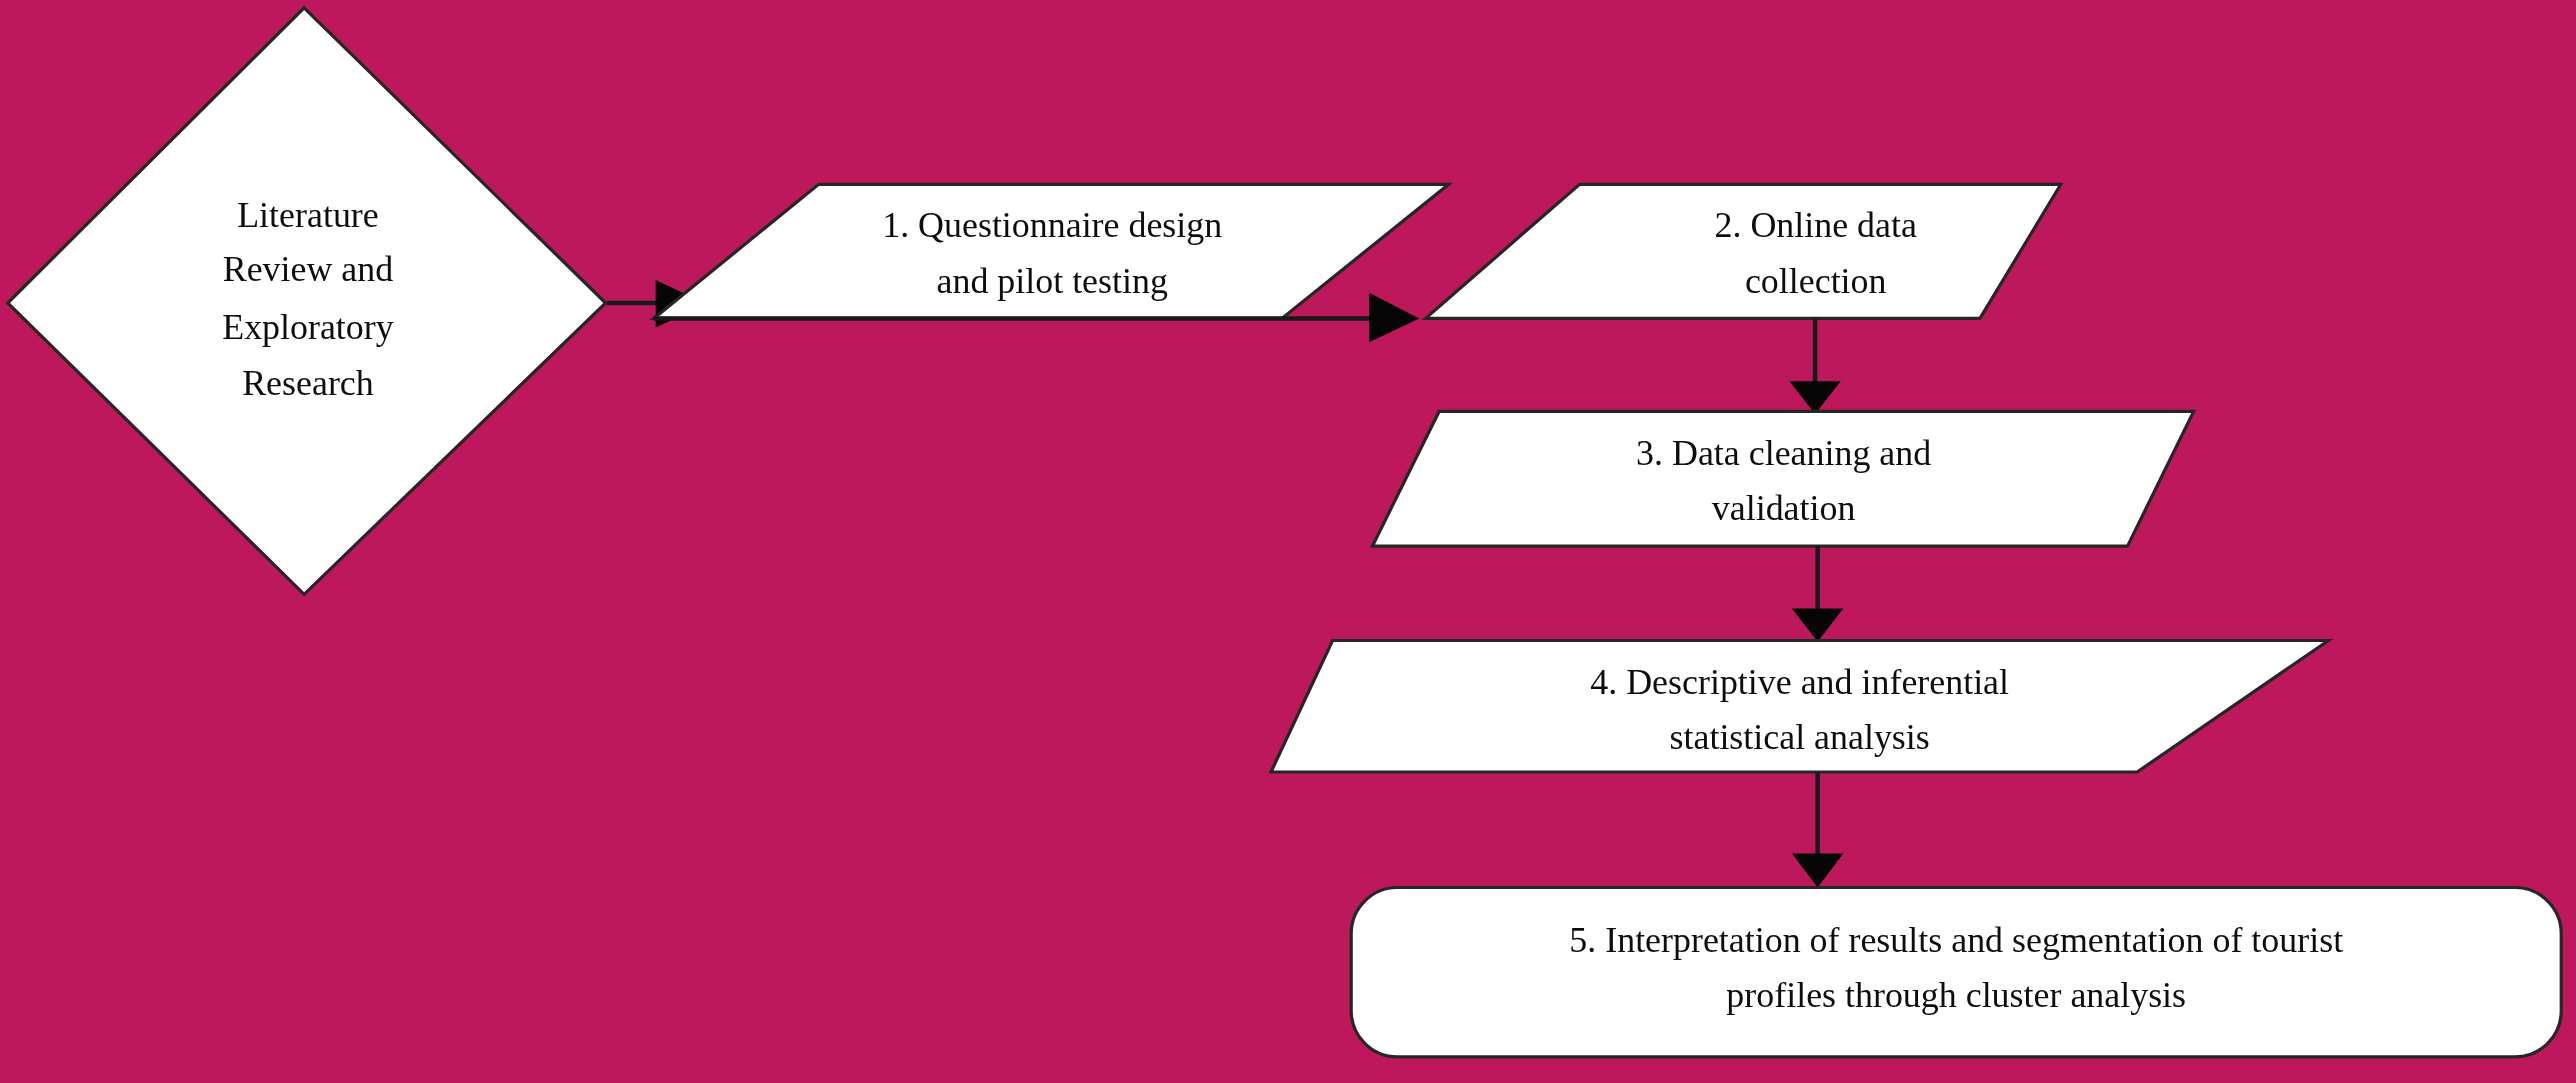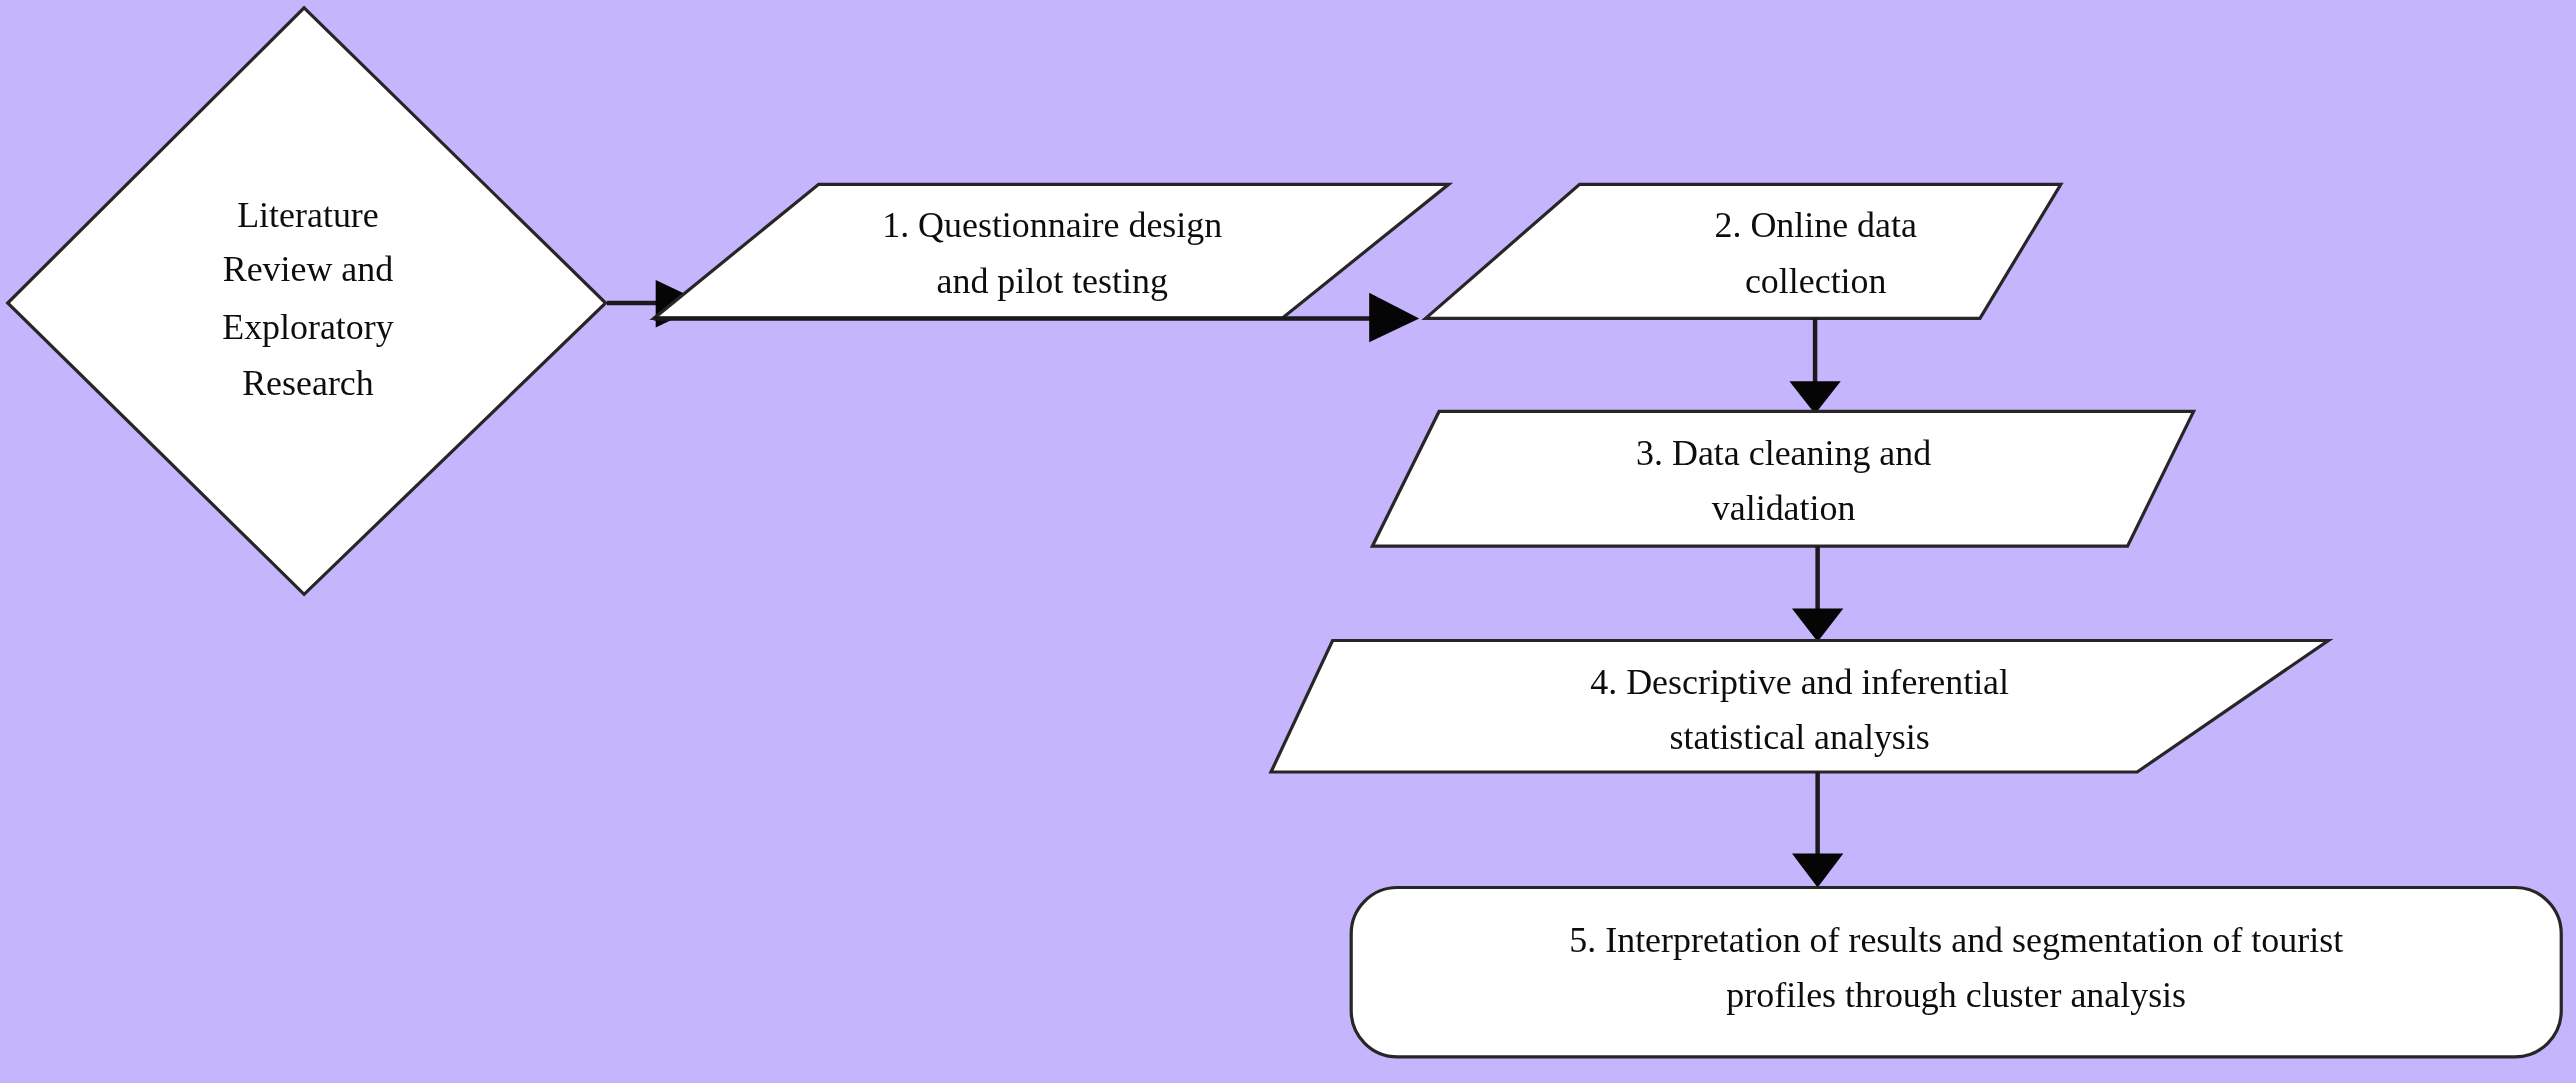--- a/index.html
+++ b/index.html
@@ -4,21 +4,21 @@
 <style>
   html, body {
     margin: 0;
     padding: 0;
     background: #ffffff;
   }
   #flowchart-root {
     position: relative;
     width: 2576px;
     height: 1084px;
-    background: #c4b5fd;
+    background: #be185d;
     font-family: "Liberation Serif", "DejaVu Serif", serif;
     overflow: hidden;
   }
   svg#flow-svg {
     position: absolute;
     top: 0;
     left: 0;
     width: 2576px;
     height: 1084px;
     display: block;

